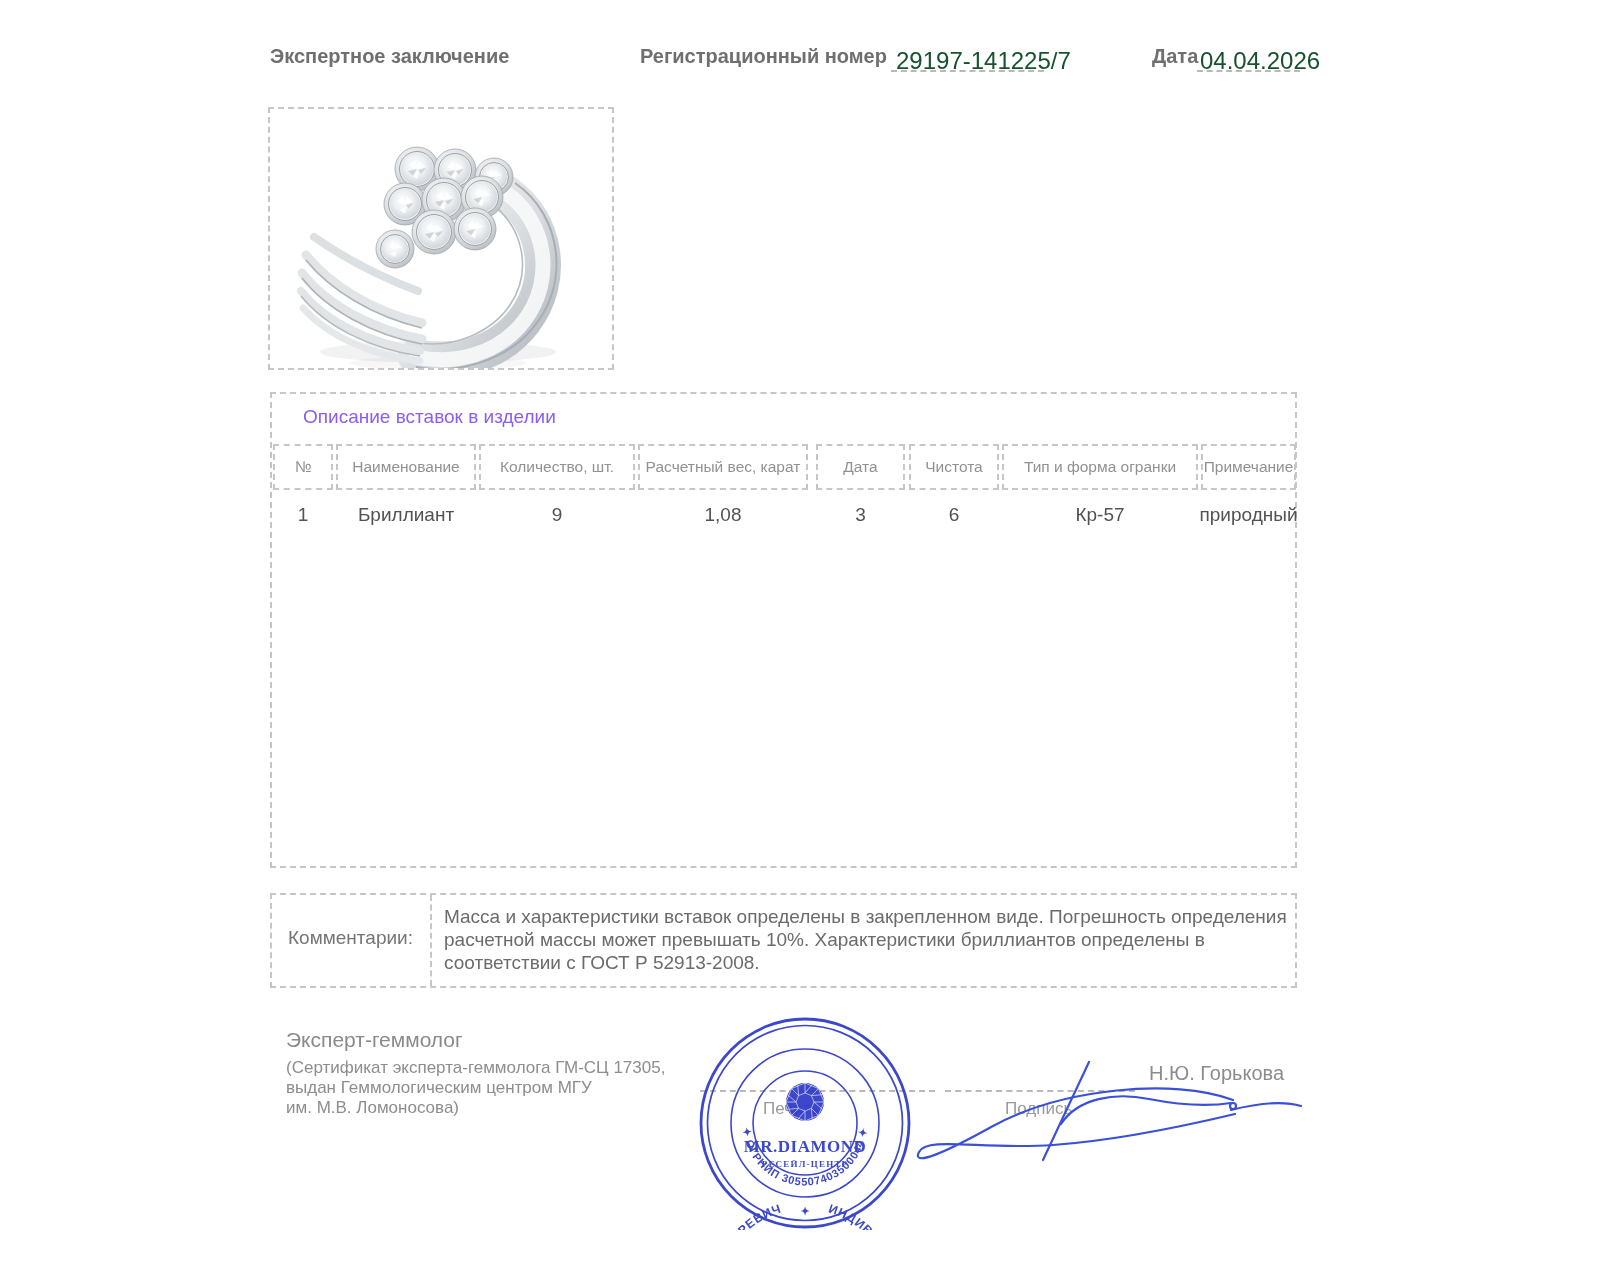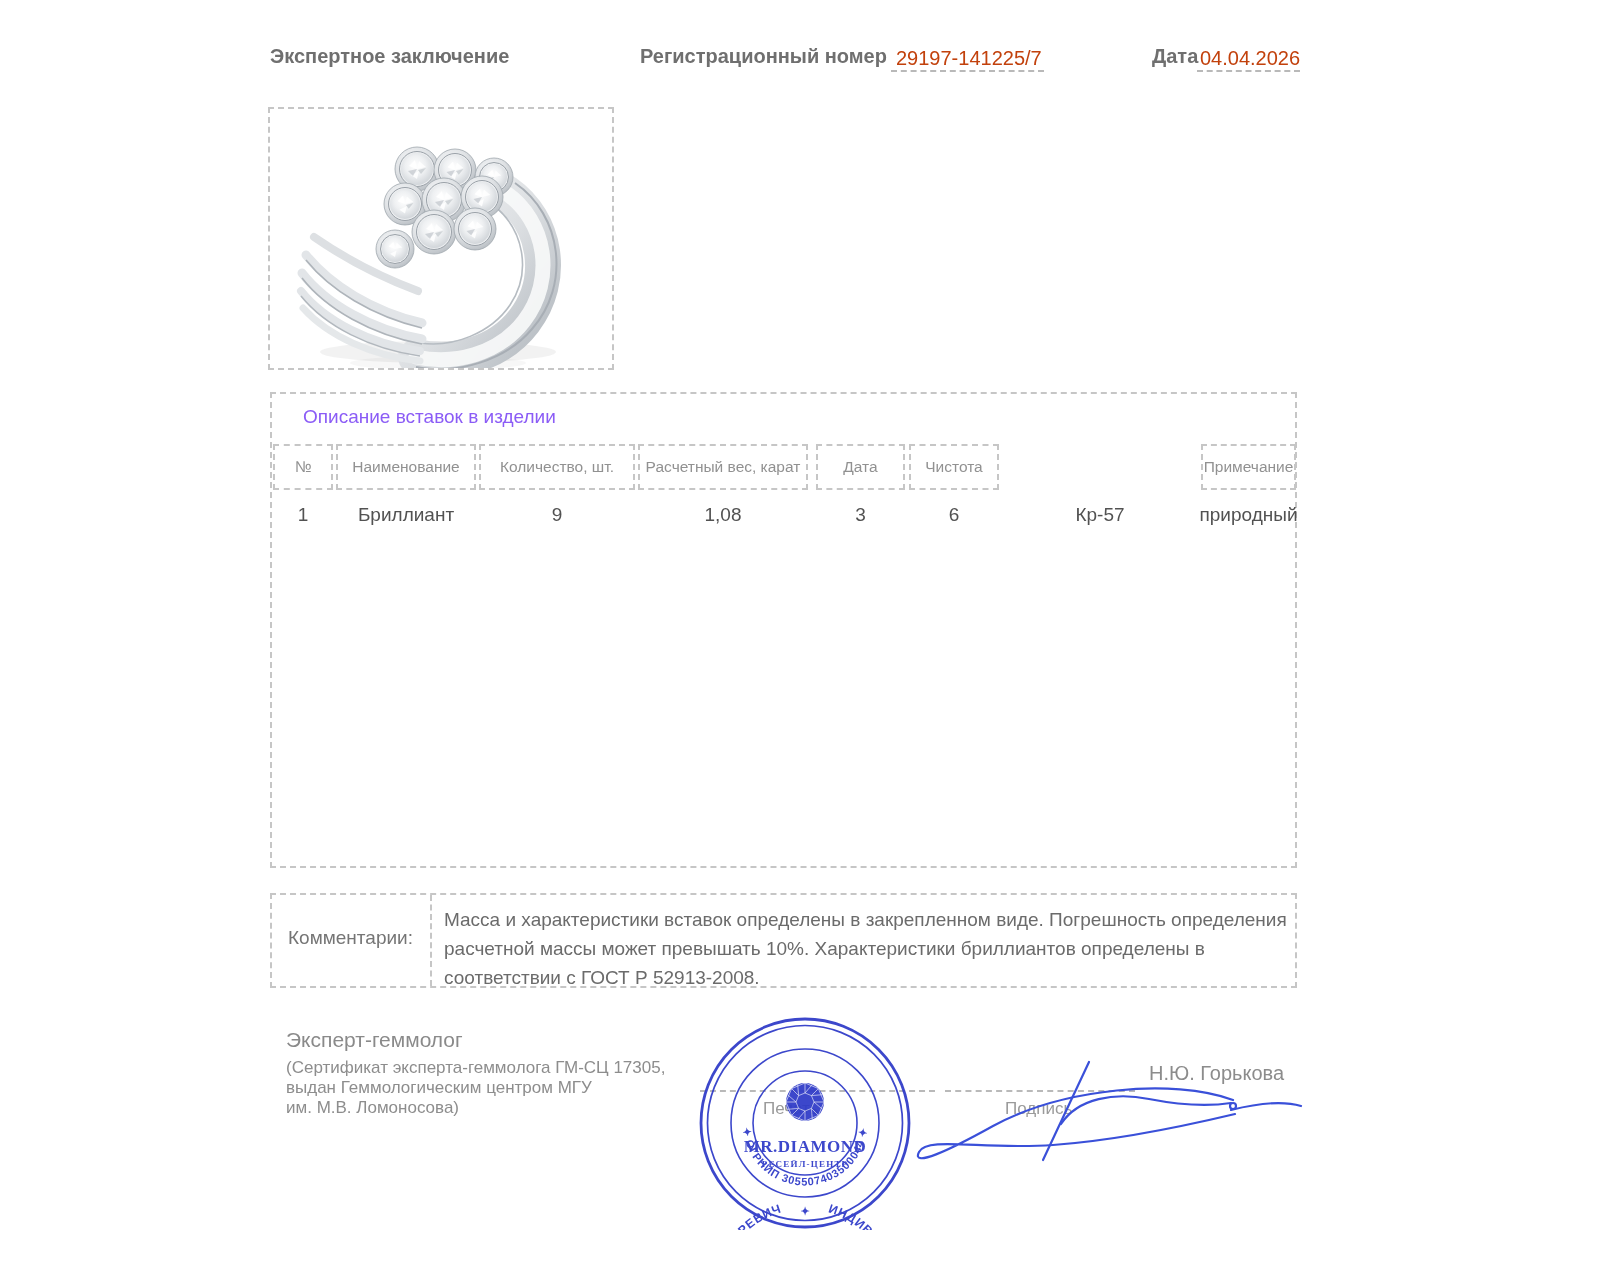--- a/index.html
+++ b/index.html
@@ -3,35 +3,35 @@
 <meta charset="utf-8">
 <style>
   html,body{margin:0;padding:0;background:#ffffff;}
   .page{
     position:relative;width:1471px;height:1280px;background:#ffffff;
     font-family:"Liberation Sans",sans-serif;overflow:hidden;
   }
   .abs{position:absolute;box-sizing:border-box;}
   .dbox{border:2px dashed #c6c6c6;}
   .hlabel{font-size:20px;font-weight:bold;color:#6f6f6f;white-space:nowrap;}
-  .hvalue{font-size:20px;color:#c2410c;white-space:nowrap;}
+  .hvalue{font-size:24px;color:#14532d;white-space:nowrap;}
   .dash-underline{border-bottom:2px dashed #b9b9b9;height:0;}
   .dlabel{font-size:19px;color:#757575;white-space:nowrap;}
   .dvalue{font-size:19px;color:#757575;white-space:nowrap;}
   .tbl-title{font-size:19px;color:#8b5cf6;white-space:nowrap;margin-left:16px;}
   .thcell{
     border:2px dashed #c6c6c6;display:flex;align-items:center;justify-content:center;
     font-size:15.5px;color:#919191;white-space:nowrap;text-align:center;
   }
   .tdcell{
     display:flex;align-items:center;justify-content:center;
     font-size:19px;color:#525252;white-space:nowrap;
   }
   .comment-label{font-size:19px;color:#757575;white-space:nowrap;}
-  .comment-text{font-size:19px;color:#6b6b6b;line-height:29px;}
+  .comment-text{font-size:19px;color:#6b6b6b;line-height:23px;}
   .expert-role{font-size:21px;color:#8a8a8a;white-space:nowrap;}
   .expert-cert{font-size:17px;color:#8d8d8d;white-space:nowrap;}
   .field-label{font-size:17px;color:#9a9a9a;white-space:nowrap;}
   .expert-name{font-size:20px;color:#8c8c8c;white-space:nowrap;}
   .stamp-wrap{opacity:.93;}
   svg{display:block;}
 </style>
 </head>
 <body>
 
@@ -194,20 +194,21 @@
 
   <div class="abs dbox" style="left:270px;top:392px;width:1027px;height:476px;">
     <div class="abs tbl-title" style="left:15px;top:12px;">Описание вставок в изделии</div>
 
     <div class="abs thcell" style="left:1px;top:50px;width:60px;height:46px;">№</div>
     <div class="abs thcell" style="left:64px;top:50px;width:140px;height:46px;">Наименование</div>
     <div class="abs thcell" style="left:207px;top:50px;width:156px;height:46px;">Количество, шт.</div>
     <div class="abs thcell" style="left:366px;top:50px;width:170px;height:46px;">Расчетный вес, карат</div>
     <div class="abs thcell" style="left:544px;top:50px;width:89px;height:46px;">Дата</div>
     <div class="abs thcell" style="left:637px;top:50px;width:90px;height:46px;">Чистота</div>
+    <div class="abs thcell" style="left:730px;top:50px;width:196px;height:46px;">Тип и форма огранки</div>
     <div class="abs thcell" style="left:929px;top:50px;width:95px;height:46px;">Примечание</div>
 
     <div>
       <div class="abs tdcell" style="left:1px;top:104px;width:60px;height:34px;">1</div>
       <div class="abs tdcell" style="left:64px;top:104px;width:140px;height:34px;">Бриллиант</div>
       <div class="abs tdcell" style="left:207px;top:104px;width:156px;height:34px;">9</div>
       <div class="abs tdcell" style="left:366px;top:104px;width:170px;height:34px;">1,08</div>
       <div class="abs tdcell" style="left:544px;top:104px;width:89px;height:34px;">3</div>
       <div class="abs tdcell" style="left:637px;top:104px;width:90px;height:34px;">6</div>
       <div class="abs tdcell" style="left:730px;top:104px;width:196px;height:34px;">Кр-57</div>

